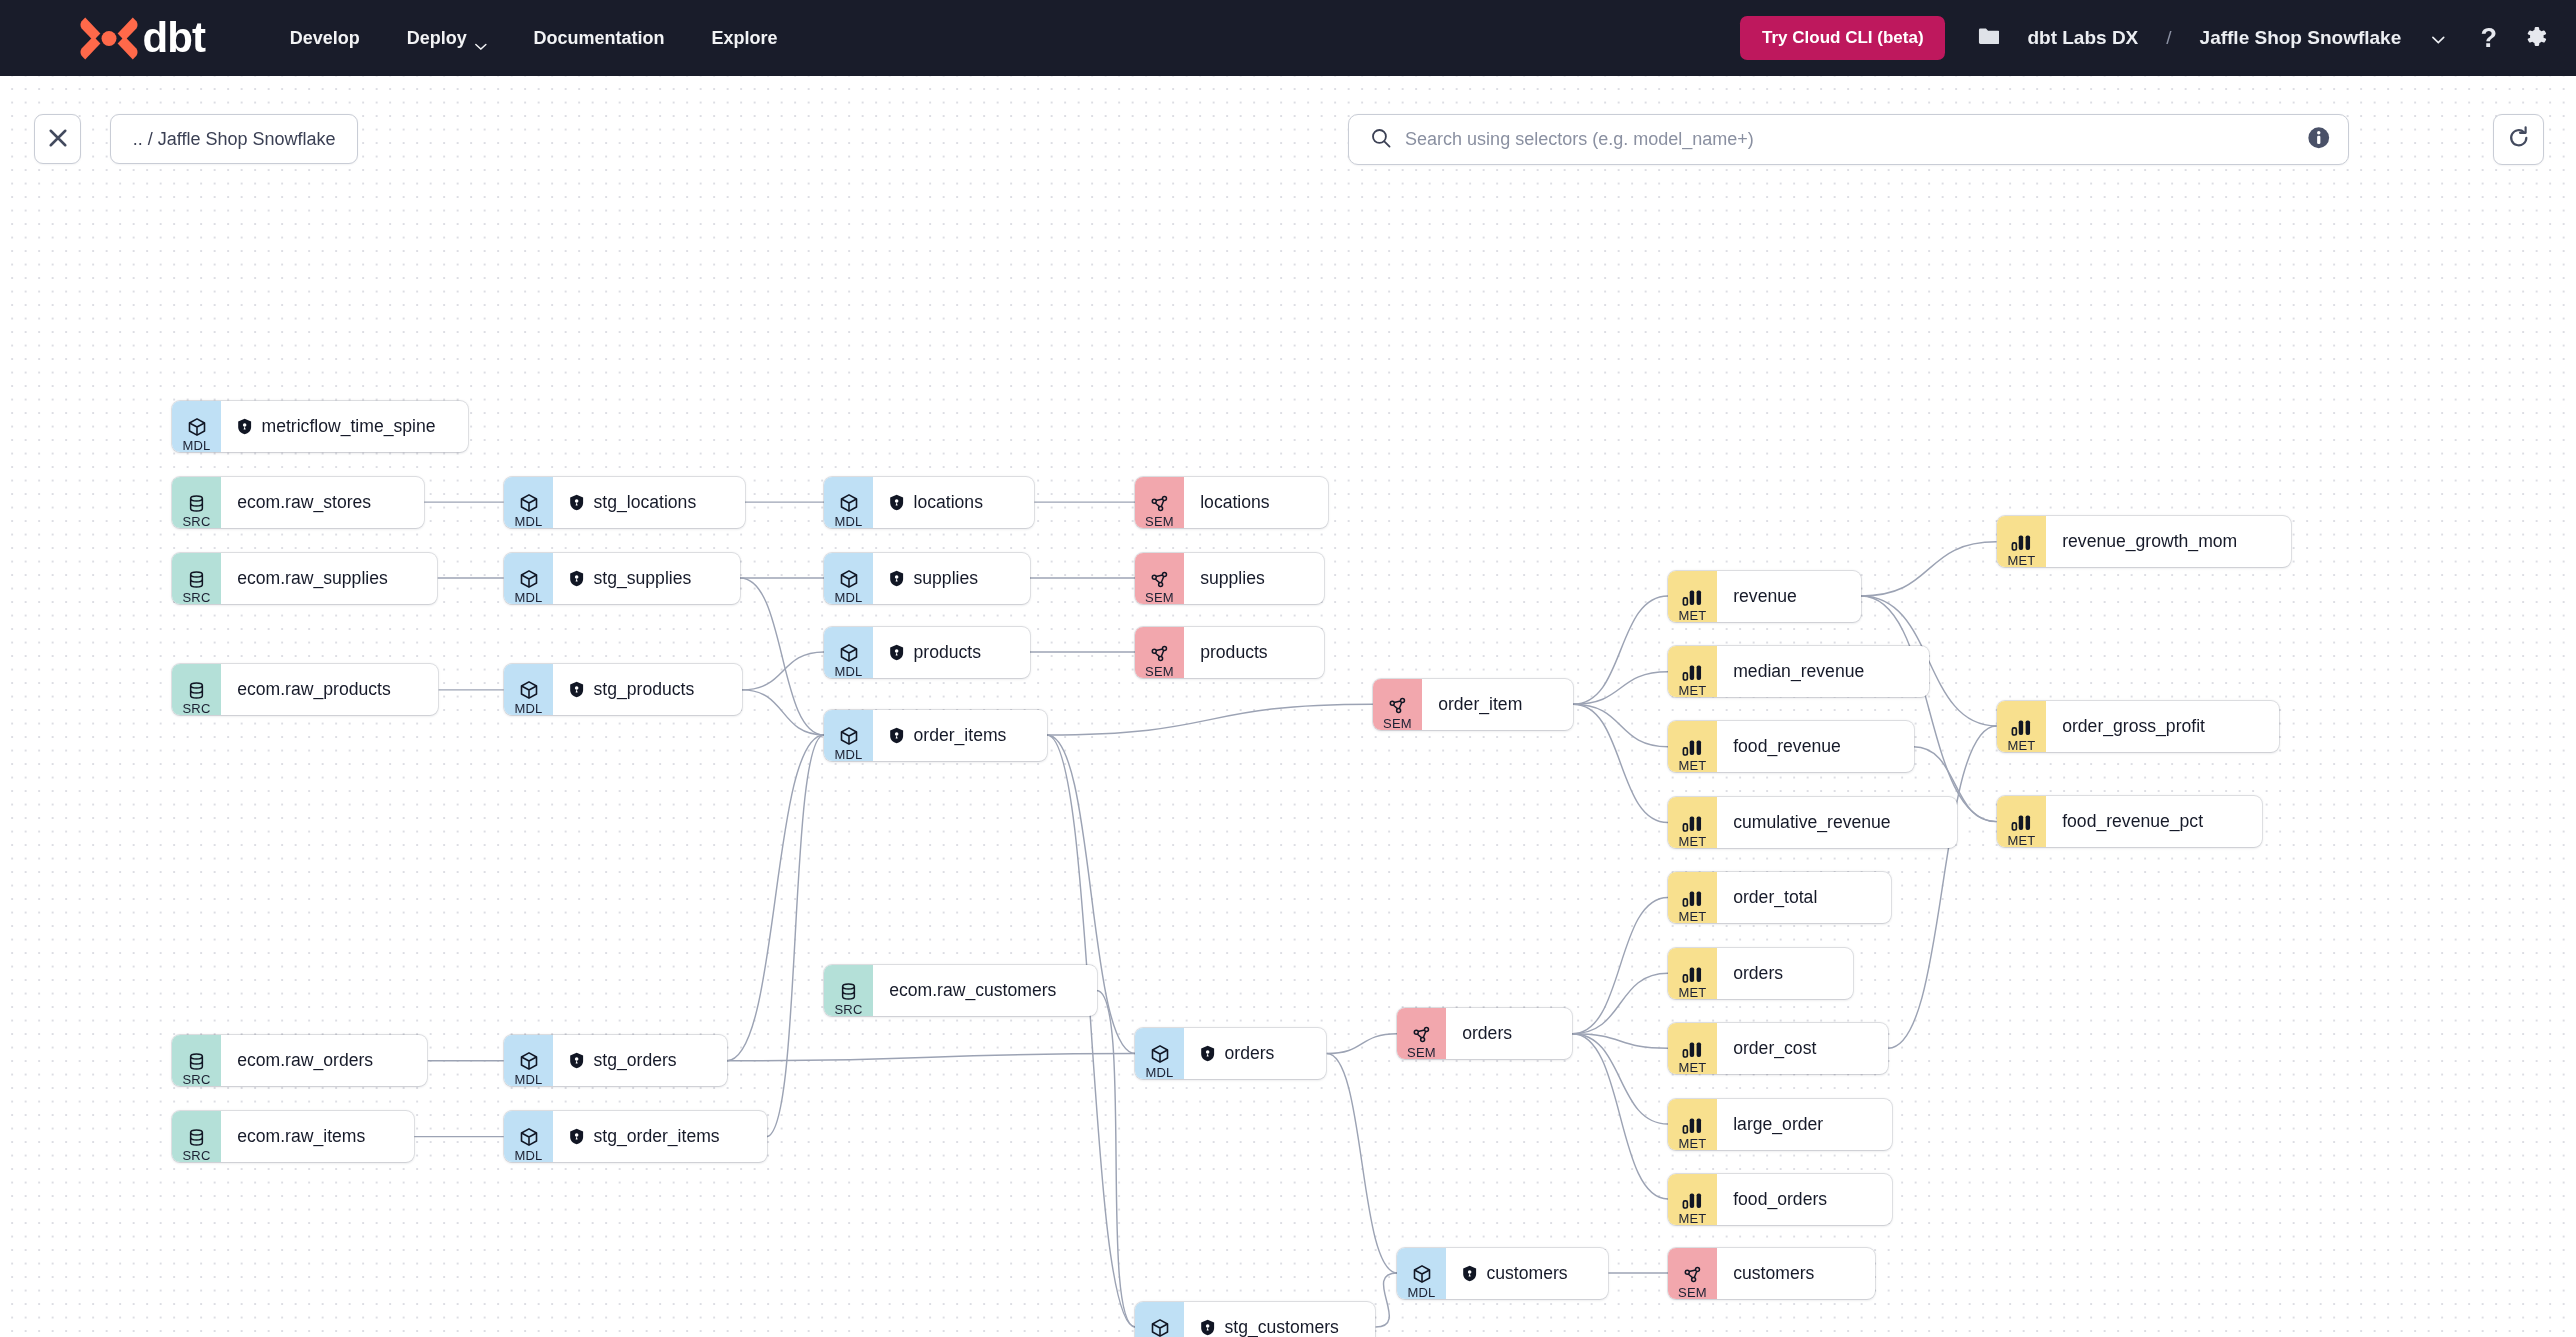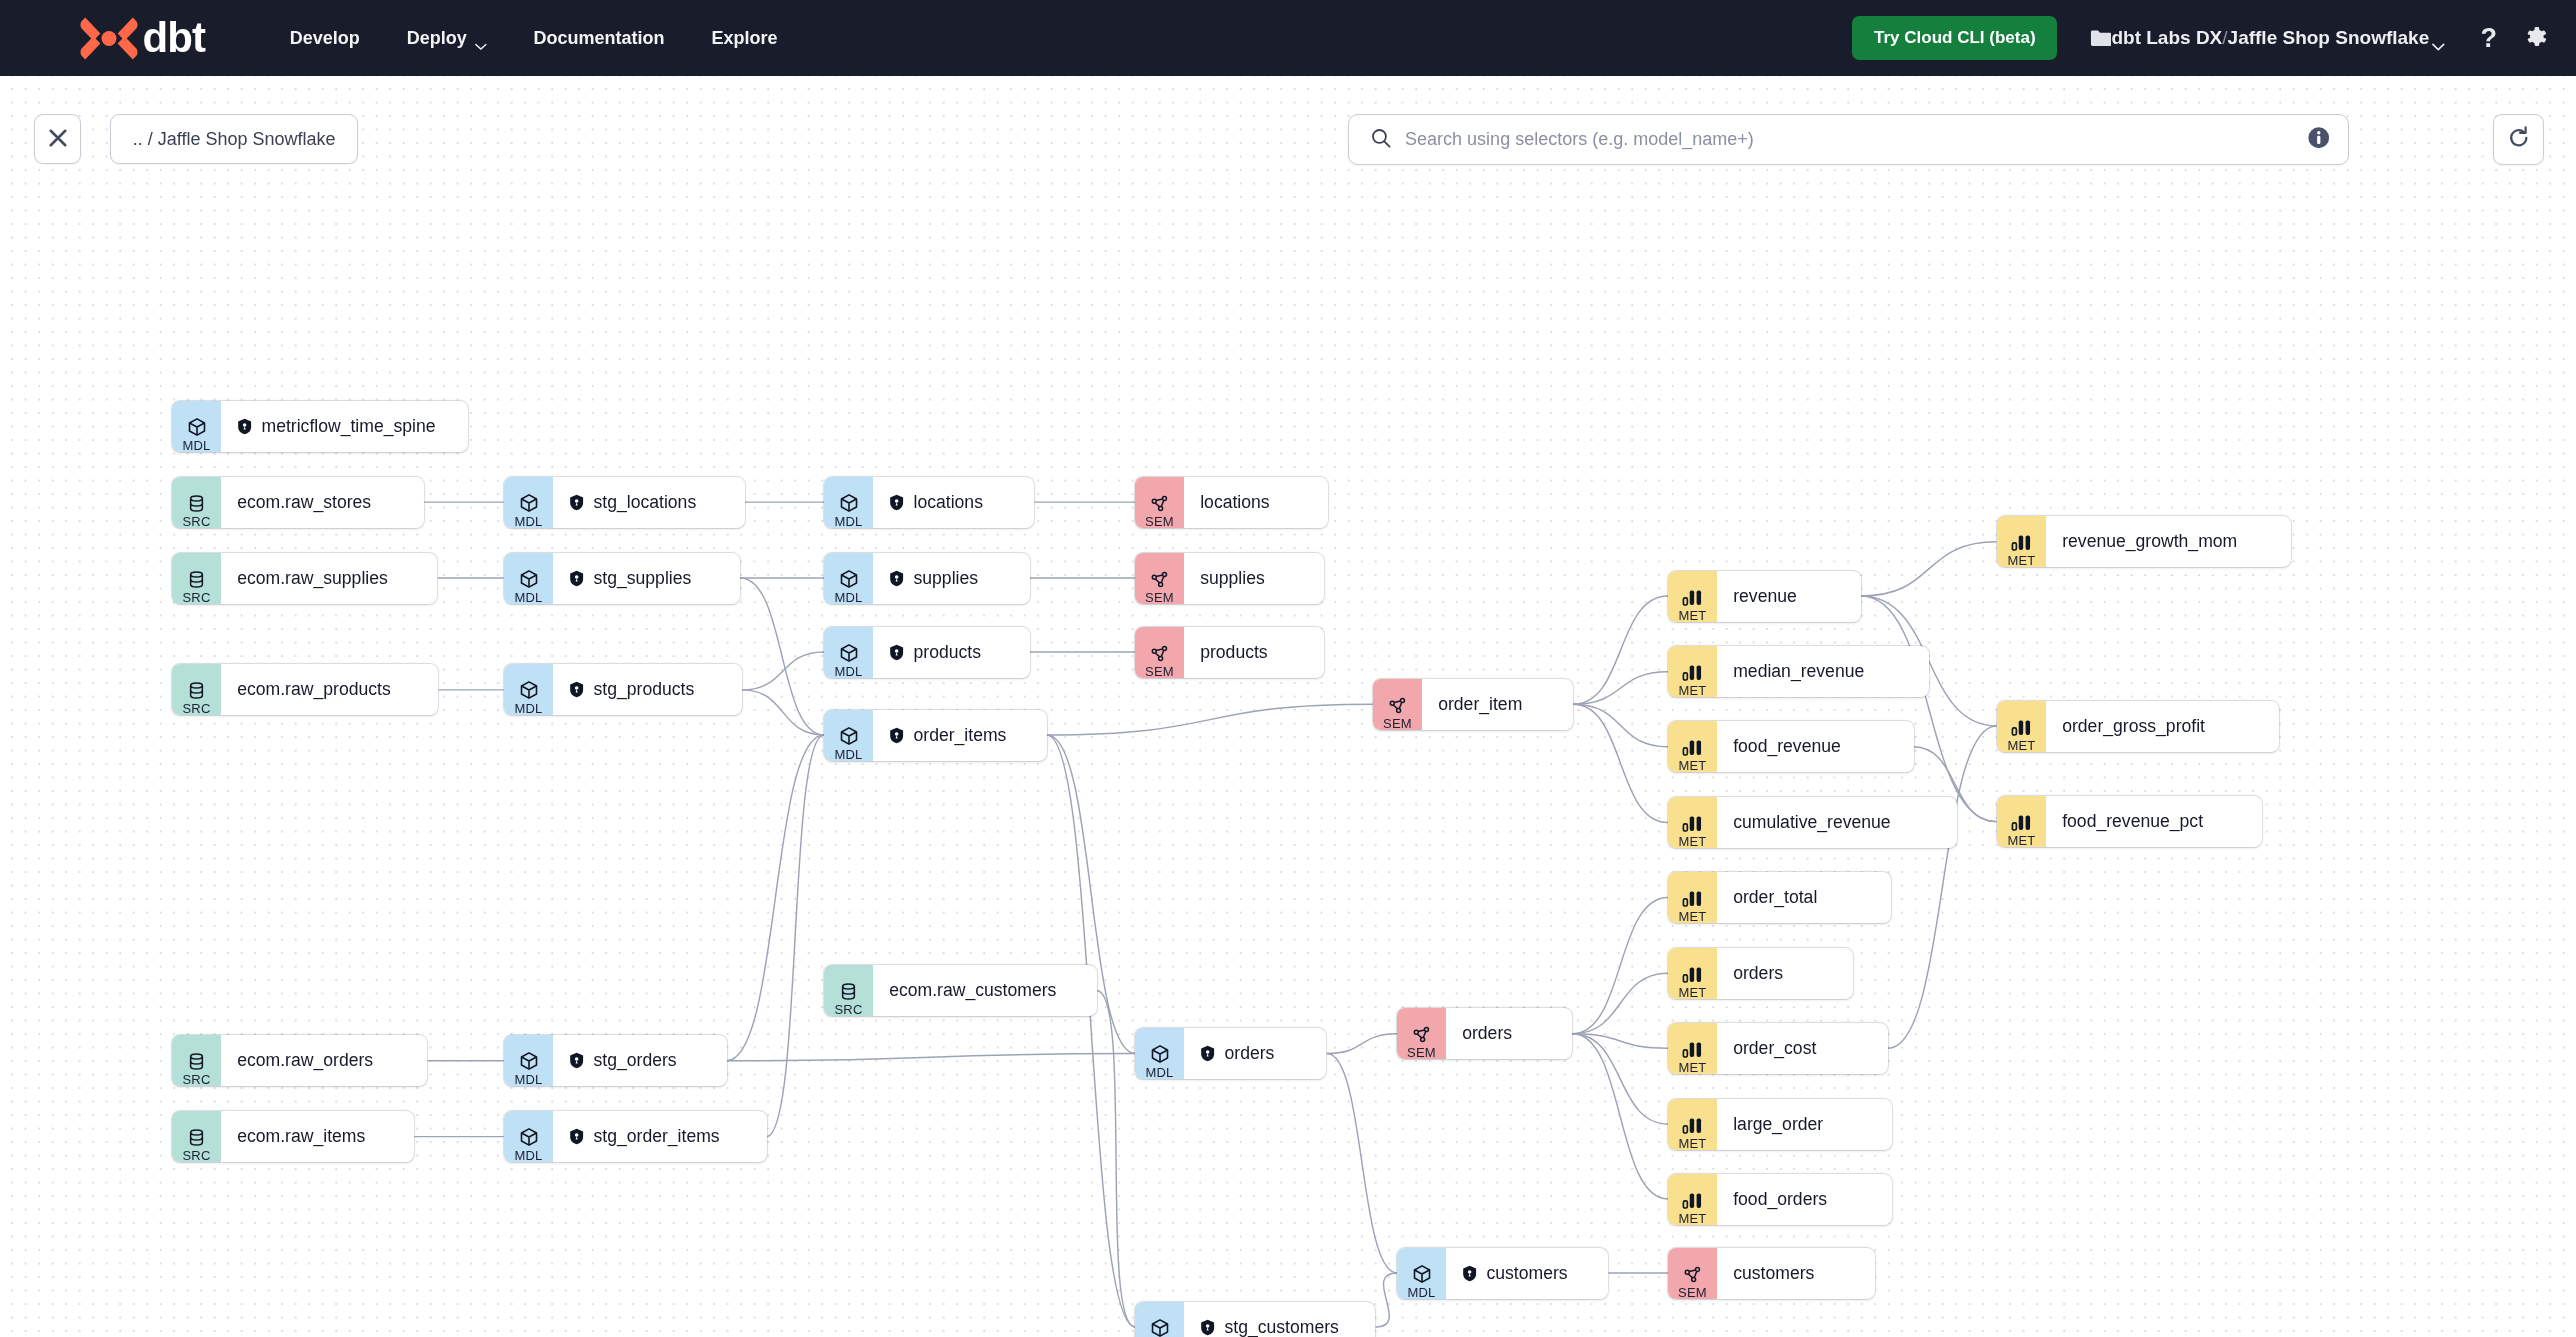--- a/index.html
+++ b/index.html
@@ -27,28 +27,28 @@
   }
   .navlinks { display: flex; align-items: center; margin-left: 61px; gap: 0; }
   .navlink {
     font-size: 18px; font-weight: 600; color: #f2f3f5;
     padding: 9px 23.5px; cursor: pointer; white-space: nowrap;
     display: flex; align-items: center; gap: 8.1px;
   }
   .chev { display: inline-block; width: 11.7px; height: 7.2px; }
   .spacer { flex: 1; }
   #trycli {
-    background: #15803d; color: #fff; border: none;
+    background: #be185d; color: #fff; border: none;
     font-size: 17px; font-weight: 600;
     padding: 11.7px 21.7px; border-radius: 7.2px;
     font-family: "Liberation Sans", sans-serif; cursor: pointer;
     white-space: nowrap;
   }
   #breadcrumb-top {
-    display: flex; align-items: center; gap: 0;
+    display: flex; gap: 28px;
     margin-left: 32.5px; font-size: 19px; font-weight: 600; color: #eceef2;
     white-space: nowrap;
   }
   .folder-ico { width: 21.7px; height: 18px; display: block; }
   .bc-sep { color: #8b91a3; font-weight: 400; }
   .bc-caret { width: 12.6px; height: 8.1px; margin-left: 2.7px; }
   #help-btn {
     margin-left: 36px; font-size: 27px; font-weight: 700;
     color: #e6e8ee; cursor: pointer; line-height: 1;
   }

